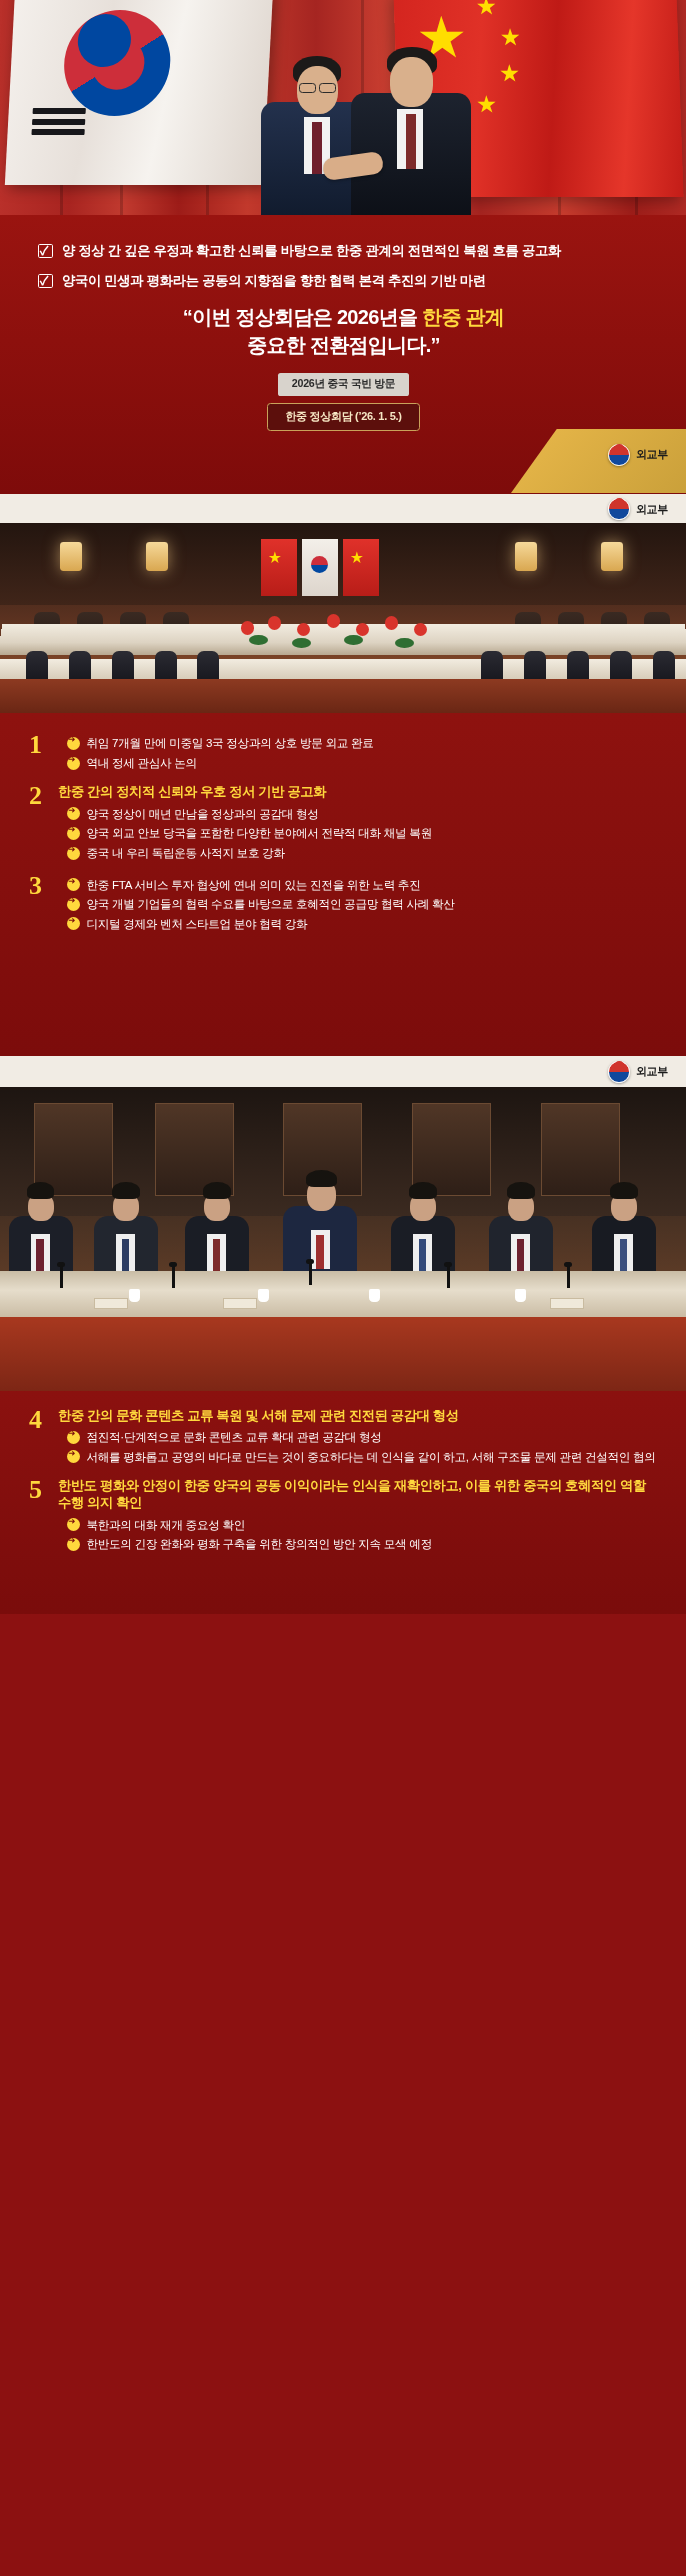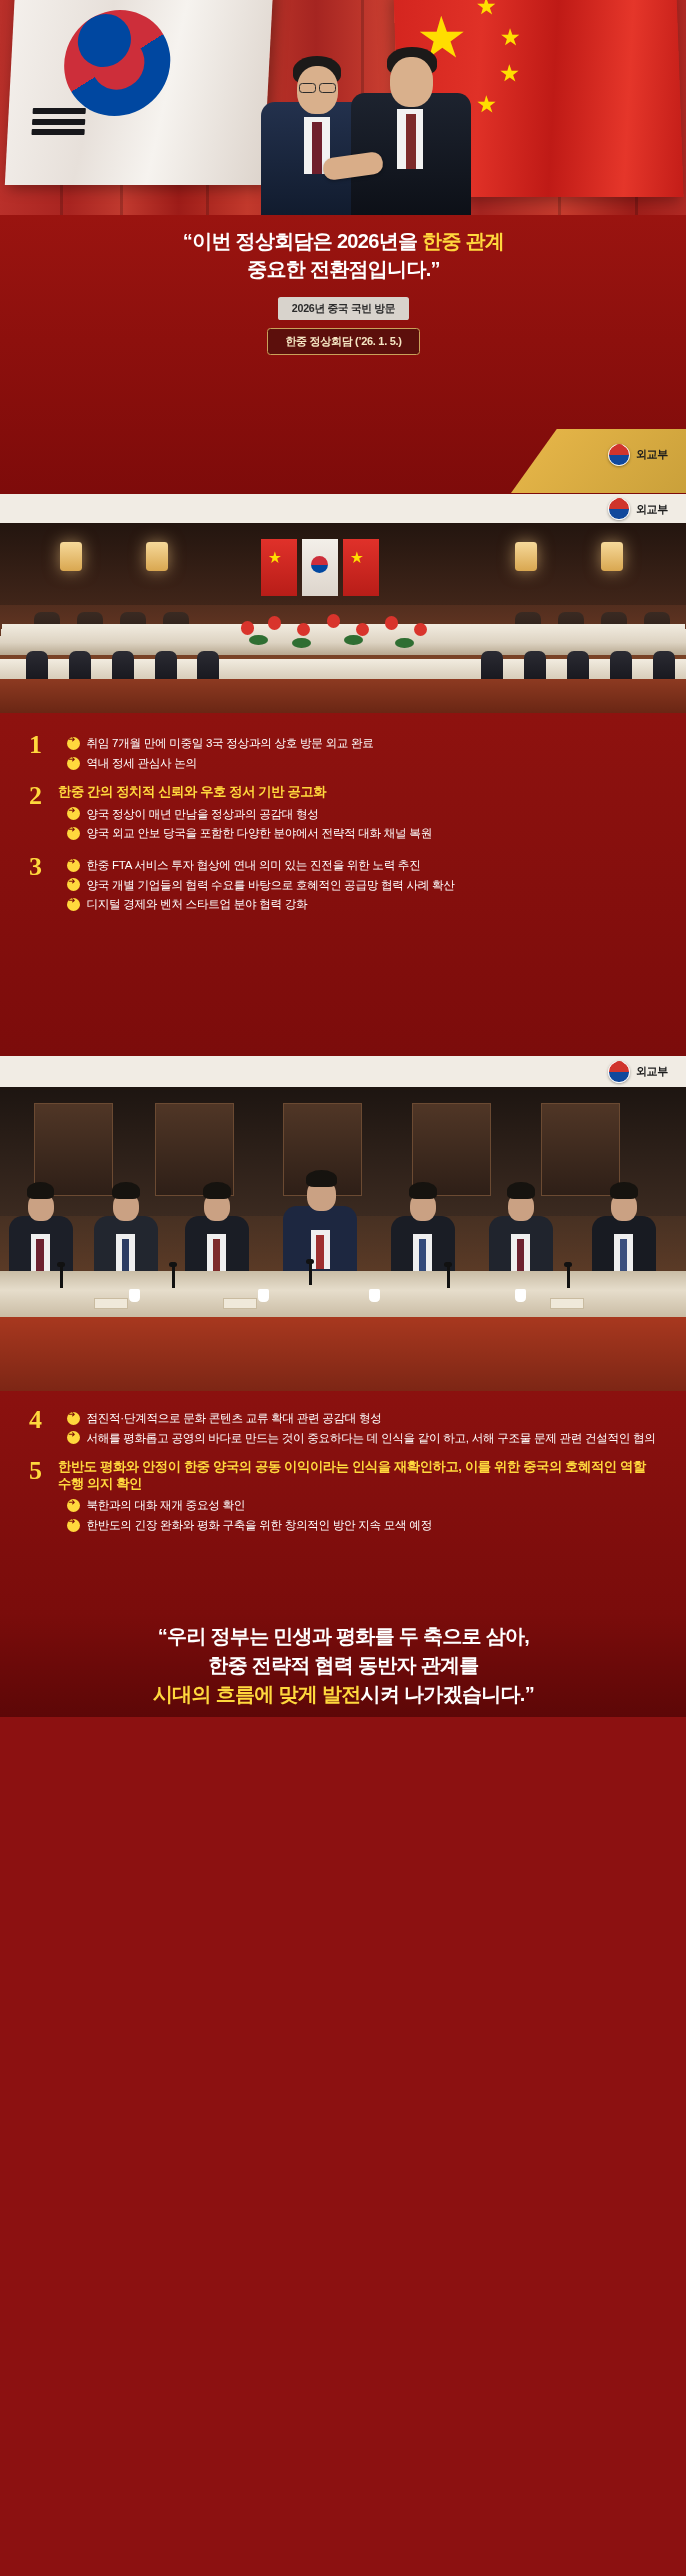--- a/index.html
+++ b/index.html
@@ -302,20 +302,30 @@
           <div class="p-shirt" style="left:55px; bottom:53px; width:26px; height:60px;"></div>
           <div class="p-tie" style="left:64px; bottom:53px; width:10.3px; height:55px; background:#7d2b2b;"></div>
           <div class="p-hair" style="left:45px; bottom:146px; width:50px; height:29px;"></div>
           <div class="p-head" style="left:48px; bottom:115px; width:43px; height:50px;"></div>
         </div>
         <div class="handshake"></div>
       </div>
     </div>
 
     <div class="sec1-red">
+      <div class="bullets">
+        <div class="bullet">
+          <span class="chk"></span>
+          <span class="bullet-text">양 정상 간 깊은 우정과 확고한 신뢰를 바탕으로 한중 관계의 전면적인 복원 흐름 공고화</span>
+        </div>
+        <div class="bullet">
+          <span class="chk"></span>
+          <span class="bullet-text">양국이 민생과 평화라는 공동의 지향점을 향한 협력 본격 추진의 기반 마련</span>
+        </div>
+      </div>
 
       <div class="quote-box">
         <div class="quote-line">
           <span>“이번 정상회담은 2026년을 </span><span class="hl">한중 관계</span>
         </div>
         <div class="quote-line">중요한 전환점입니다.”</div>
       </div>
 
       <div class="tag-row">
         <span class="tag-gray">2026년 중국 국빈 방문</span>
@@ -416,20 +426,24 @@
       <div class="item-body">
         <div class="item-title">한중 간의 정치적 신뢰와 우호 정서 기반 공고화</div>
         <div class="sub">
           <span class="arrow"></span>
           <span class="sub-text">양국 정상이 매년 만남을 정상과의 공감대 형성</span>
         </div>
         <div class="sub">
           <span class="arrow"></span>
           <span class="sub-text">양국 외교 안보 당국을 포함한 다양한 분야에서 전략적 대화 채널 복원</span>
         </div>
+        <div class="sub">
+          <span class="arrow"></span>
+          <span class="sub-text">중국 내 우리 독립운동 사적지 보호 강화</span>
+        </div>
       </div>
     </div>
 
     <div class="item">
       <div class="num">3</div>
       <div class="item-body">
         <div class="sub">
           <span class="arrow"></span>
           <span class="sub-text">한중 FTA 서비스 투자 협상에 연내 의미 있는 진전을 위한 노력 추진</span>
         </div>
@@ -526,20 +540,21 @@
       <div class="nameplate" style="left:223px; bottom:82px"></div>
       <div class="nameplate" style="left:550px; bottom:82px"></div>
     </div>
   </section>
 
   <section class="sec5">
 
     <div class="item">
       <div class="num">4</div>
       <div class="item-body">
+        <div class="item-title">한중 간의 문화 콘텐츠 교류 복원 및 서해 문제 관련 진전된 공감대 형성</div>
         <div class="sub">
           <span class="arrow"></span>
           <span class="sub-text">점진적·단계적으로 문화 콘텐츠 교류 확대 관련 공감대 형성</span>
         </div>
         <div class="sub">
           <span class="arrow"></span>
           <span class="sub-text">서해를 평화롭고 공영의 바다로 만드는 것이 중요하다는 데 인식을 같이 하고, 서해 구조물 문제 관련 건설적인 협의</span>
         </div>
       </div>
     </div>
@@ -553,22 +568,15 @@
           <span class="sub-text">북한과의 대화 재개 중요성 확인</span>
         </div>
         <div class="sub">
           <span class="arrow"></span>
           <span class="sub-text">한반도의 긴장 완화와 평화 구축을 위한 창의적인 방안 지속 모색 예정</span>
         </div>
       </div>
     </div>
   </section>
 
-  <section class="sec6">
-    <div class="fq">“우리 정부는 민생과 평화를 두 축으로 삼아,</div>
-    <div class="fq gold">한중 전략적 협력 동반자 관계를</div>
-    <div class="fq">
-      <span class="gold">시대의 흐름에 맞게 발전</span><span>시켜 나가겠습니다.”</span>
-    </div>
-  </section>
 
 </div>
 
 
 </body></html>

